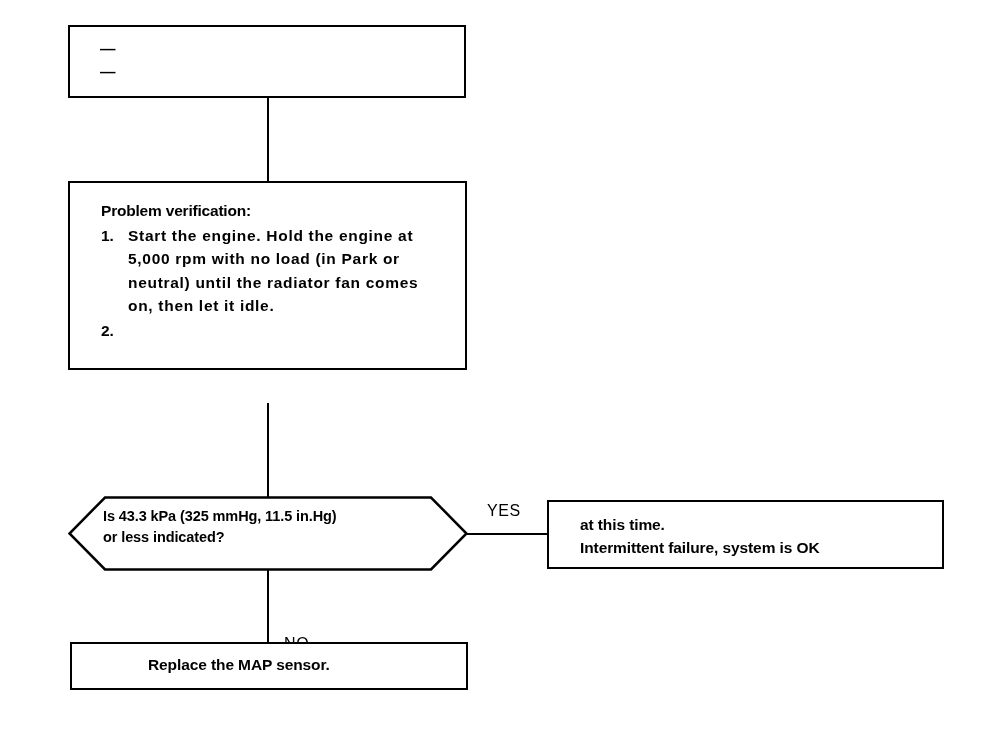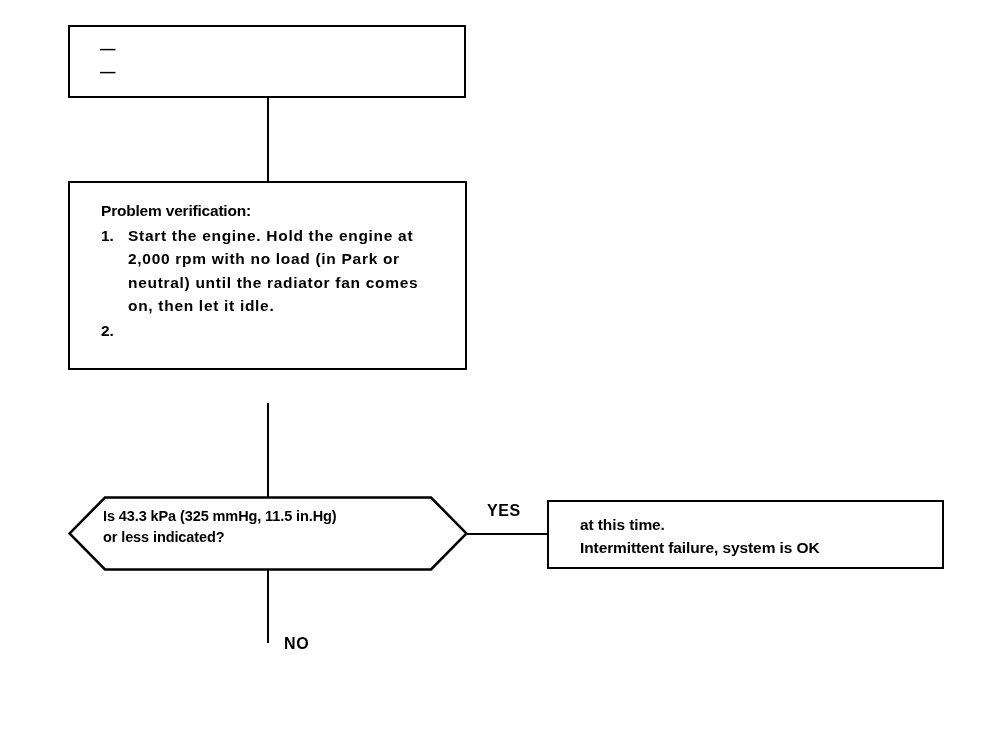--- a/index.html
+++ b/index.html
@@ -165,21 +165,21 @@
   }
   #connector-symptom-verify { left: 267px; top: 97px;  height: 85px; }
   #connector-verify-decision { left: 267px; top: 403px; height: 94px; }
   #connector-decision-replace { left: 267px; top: 570px; height: 73px; }
   #connector-yes { left: 467px; top: 533px; width: 81px; }
 
   
   .branch-label {
     position: absolute;
     font-size: 16px;
-    font-weight: 700;
+    font-weight: 400;
     letter-spacing: 0.6px;
     line-height: 1;
     color: #000;
     text-align: center;
   }
   #label-yes { left: 487px; top: 503px; }
   #label-no  { left: 284px; top: 588px; margin-top: 48px; }
 </style>
 </head>
 <body>
@@ -198,21 +198,21 @@
   </div>
 
   <div class="connector-v" id="connector-symptom-verify"></div>
 
   <div class="node-box" id="verification-box">
     <div class="verify-inner">
       <div class="verify-heading">Problem verification:</div>
       <ol class="verify-steps">
         <li class="verify-step">
           <span class="step-num">1.</span>
-          <span class="step-text">Start the engine. Hold the engine at 2,000 rpm with no load (in Park or neutral) until the radiator fan comes on, then let it idle.</span>
+          <span class="step-text">Start the engine. Hold the engine at 5,000 rpm with no load (in Park or neutral) until the radiator fan comes on, then let it idle.</span>
         </li>
         <li class="verify-step">
           <span class="step-num">2.</span>
         </li>
       </ol>
     </div>
   </div>
 
   <div class="connector-v" id="connector-verify-decision"></div>
 
@@ -232,14 +232,17 @@
   <div class="connector-v" id="connector-decision-replace"></div>
   <div class="branch-label" id="label-no">NO</div>
 
   <div class="node-box" id="ok-box">
     <div class="ok-text">
       <div>at this time.</div>
       <div>Intermittent failure, system is OK</div>
     </div>
   </div>
 
+  <div class="node-box" id="replace-box">
+    <div class="replace-text">Replace the MAP sensor.</div>
+  </div>
 
 </div>
 
 </body></html>

